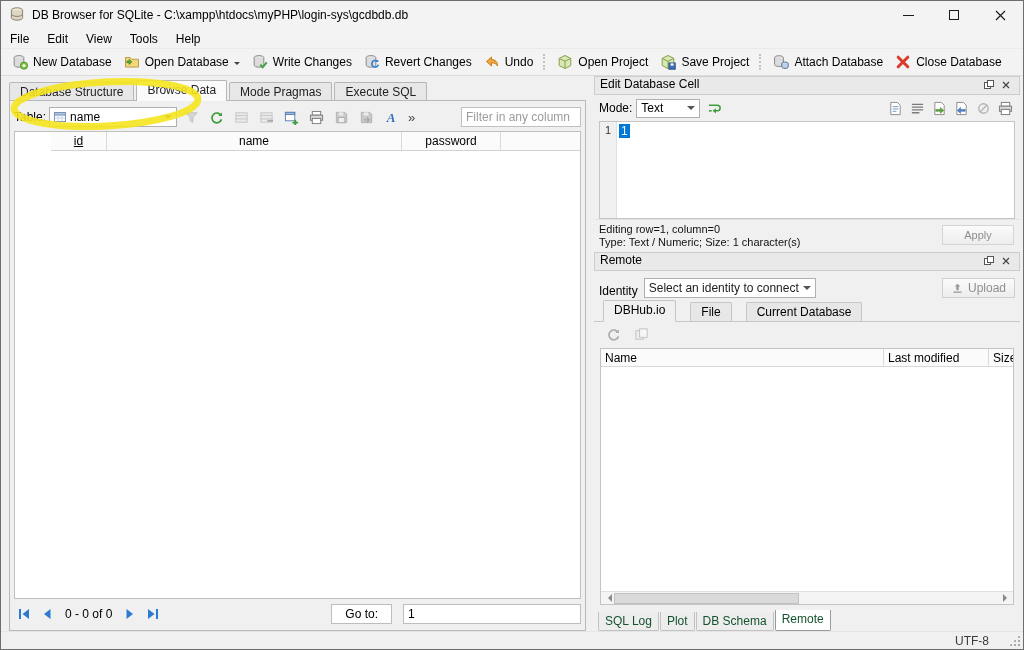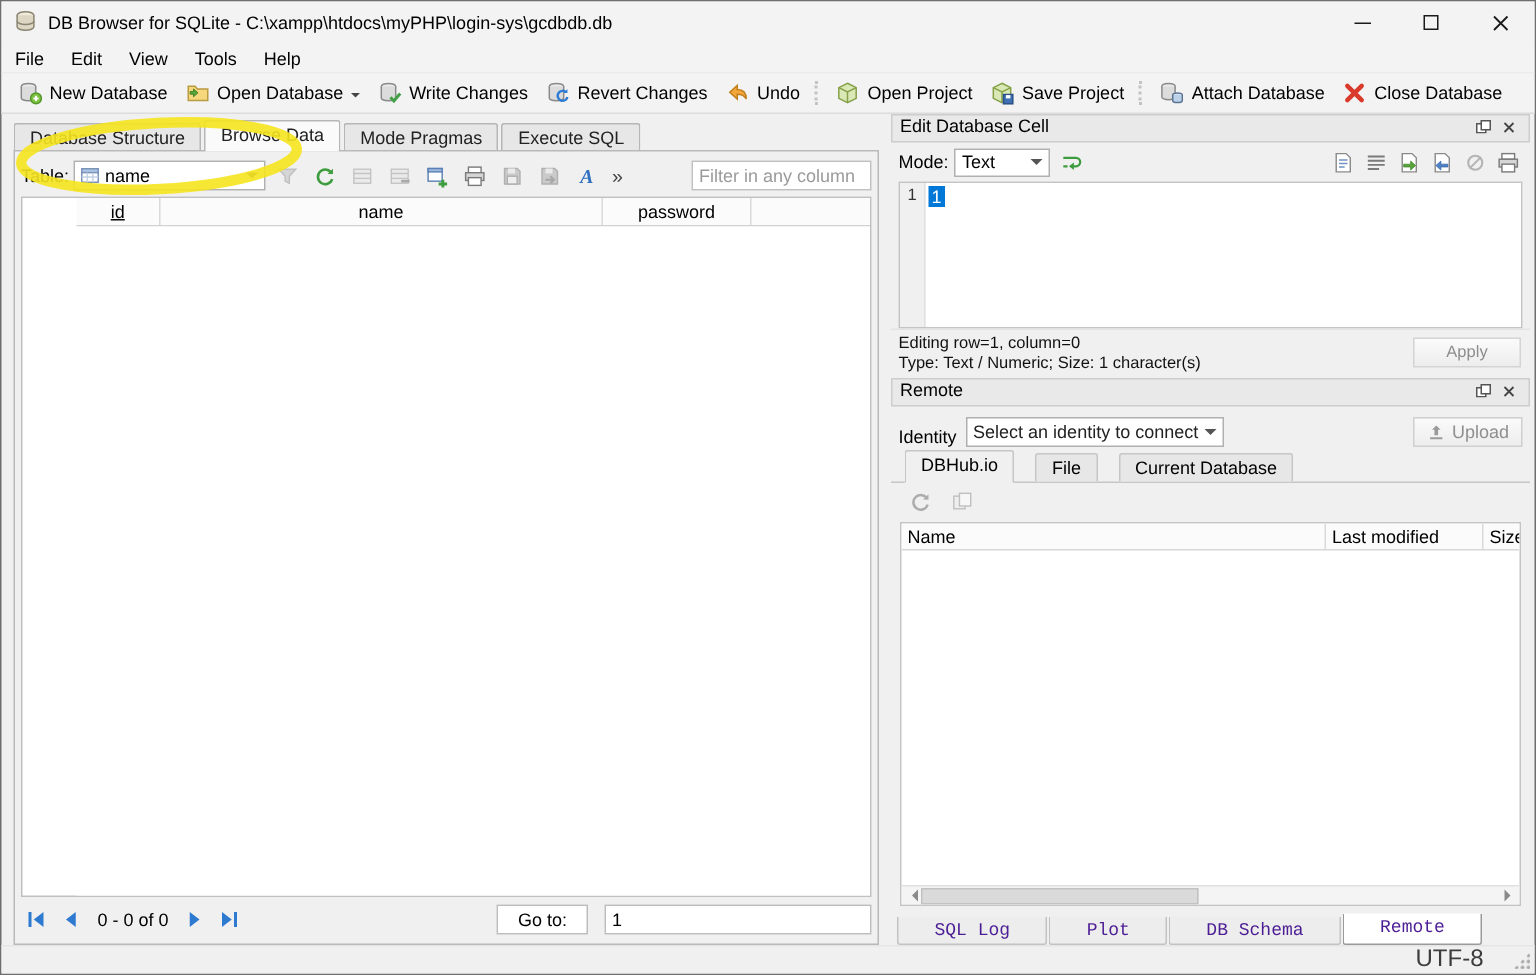--- a/index.html
+++ b/index.html
@@ -131,27 +131,27 @@
   .rl-body { flex:1 1 auto; }
   .rl-hscroll { flex:0 0 13px; border-top:1px solid #e0e0e0; background:#f4f4f4;
                 display:flex; align-items:center; }
   .sb-arrow { width:13px; height:12px; display:flex; align-items:center; justify-content:center; }
   .sb-left { width:0;height:0;border:4px solid transparent;border-right-color:#8a8a8a; }
   .sb-right { width:0;height:0;border:4px solid transparent;border-left-color:#8a8a8a; }
   .sb-thumb { width:45%; height:11px; background:#dadada; border:1px solid #c2c2c2; }
   .sb-track { flex:1; }
 
   .bottom-tabs { flex:0 0 22px; display:flex; align-items:flex-end; padding-left:4px; gap:1px; }
-  .btab { padding:2px 24px; height:19px; background:#ededed; border:1px solid #c2c2c2;
-          border-top:none; border-radius:0 0 2px 2px; color:#4c1d95;font-family:Liberation Mono, monospace; }
+  .btab { padding:2px 6px; height:19px; background:#ededed; border:1px solid #c2c2c2;
+          border-top:none; border-radius:0 0 2px 2px; color:#14532d; }
   .btab.active { background:#fff; height:21px; border-color:#9a9a9a; }
 
   
   .statusbar { flex:0 0 18px; display:flex; align-items:center; justify-content:flex-end;
-               padding-right:34px; color:#3c3c3c; font-size:16px; background:#f0f0f0;
+               padding-right:34px; color:#3c3c3c; font-size:12px; background:#f0f0f0;
                border-top:1px solid #e5e5e5; position:relative; }
   .grip { position:absolute; right:3px; bottom:3px; width:11px; height:11px;
           background-image:radial-gradient(circle,#a9a9a9 1px,transparent 1.4px);
           background-size:4px 4px; clip-path:polygon(100% 0,100% 100%,0 100%); }
 
   
   .marker { position:absolute; left:2px; top:70px; z-index:40; pointer-events:none; }
 </style>
 </head>
 <body>

